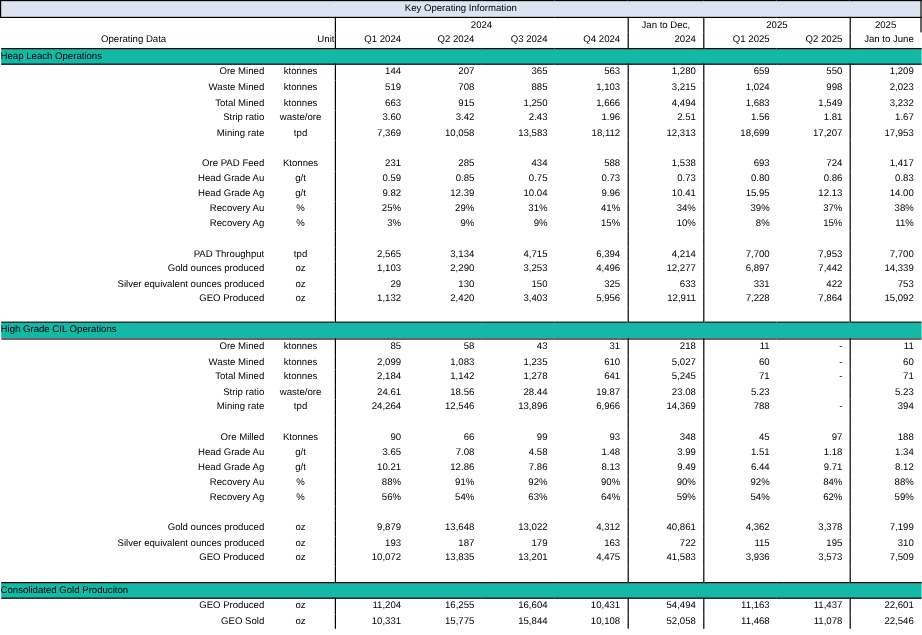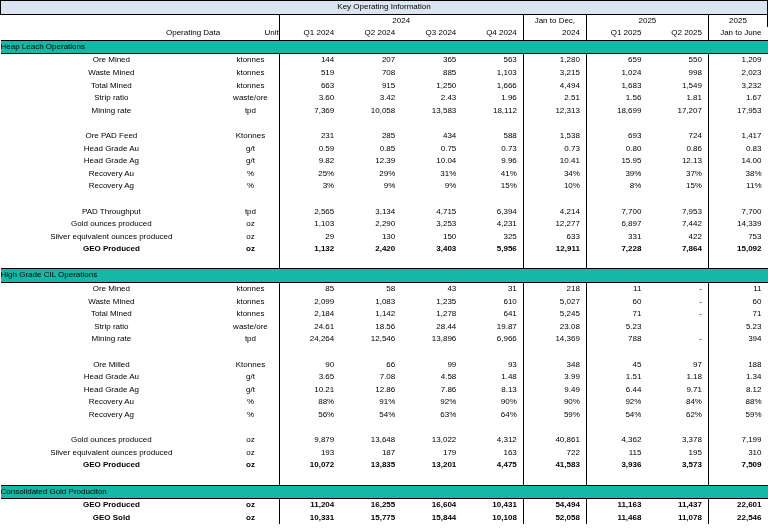--- a/index.html
+++ b/index.html
@@ -83,42 +83,42 @@
     border-left: 1px solid #000;
     border-right: 1px solid #000;
   }
   
   .sub-row td {
     font-weight: bold;
     border-bottom: 1px solid #000000;
     height: 14px;
     line-height: 14px;
   }
-  .sub-row td.lbl { text-align: right; padding-left: 2px; }
+  .sub-row td.lbl { text-align: center; padding-left: 2px; }
   .sub-row td.unit { text-align: right; padding-left: 2px; }
   .sub-row td.num { text-align: right; padding-right: 6px; }
   .sub-row td.sep-l { border-left: 1px solid #000; }
   .sub-row td.sep-r { border-right: 1px solid #000; }
 
   
   .section td {
     background: #14b8a6;
     font-weight: bold;
     border-top: 1px solid #000000;
     border-bottom: 1px solid #000000;
     padding-left: 2px;
     height: 12px;
     line-height: 12px;
   }
 
   
-  .dat td.lbl { text-align: center; padding-left: 2px; }
+  .dat td.lbl { text-align: right; padding-left: 2px; }
   .dat td.unit { text-align: center; padding-left: 2px; }
   .dat td.num { text-align: right; padding-right: 6px; }
-  .dat.bold td { font-weight: bold; }
+  .dat.bold td { font-weight: normal; }
   .spacer td { height: 7px; line-height: 7px; }
   .vline-l { border-left: 1px solid #000; }
   .vline-r { border-right: 1px solid #000; }
 </style>
 </head>
 <body>
 
 <div id="sheet">
   <table class="kpi">
     <colgroup>
@@ -315,21 +315,21 @@
           <td class="num vline-l">7,700</td>
           <td class="num vline-r">7,953</td>
           <td class="num">7,700</td>
         </tr>
         <tr class="dat">
           <td class="lbl">Gold ounces produced</td>
           <td class="unit">oz</td>
           <td class="num vline-l">1,103</td>
           <td class="num">2,290</td>
           <td class="num">3,253</td>
-          <td class="num vline-r">4,231</td>
+          <td class="num vline-r">4,496</td>
           <td class="num vline-l vline-r">12,277</td>
           <td class="num vline-l">6,897</td>
           <td class="num vline-r">7,442</td>
           <td class="num">14,339</td>
         </tr>
         <tr class="dat">
           <td class="lbl">Silver equivalent ounces produced</td>
           <td class="unit">oz</td>
           <td class="num vline-l">29</td>
           <td class="num">130</td>

